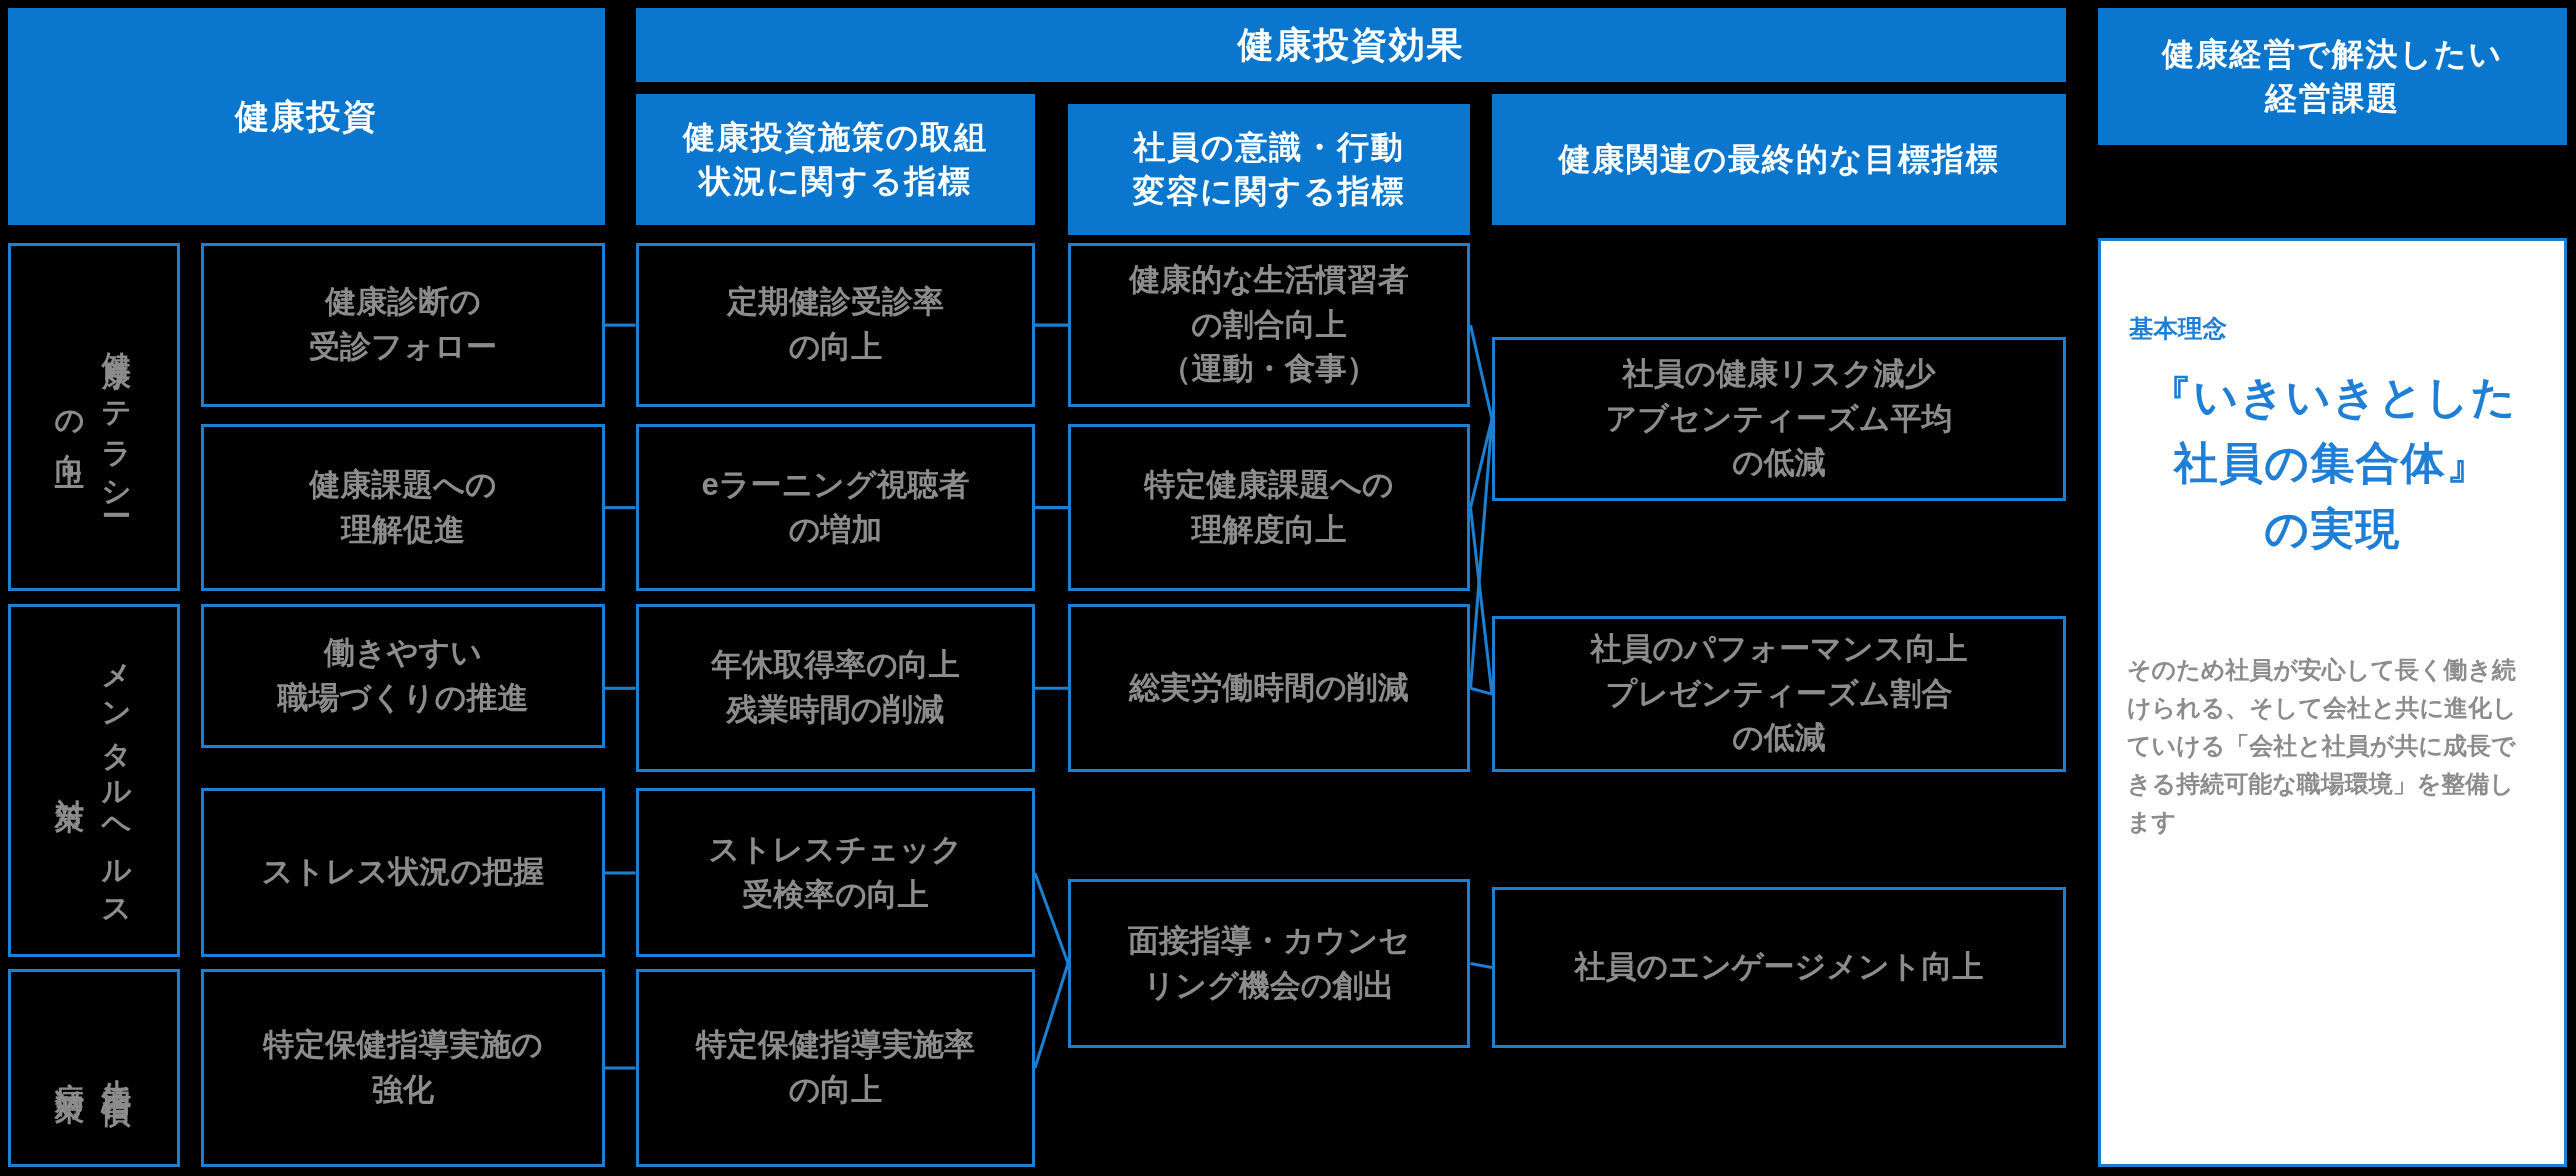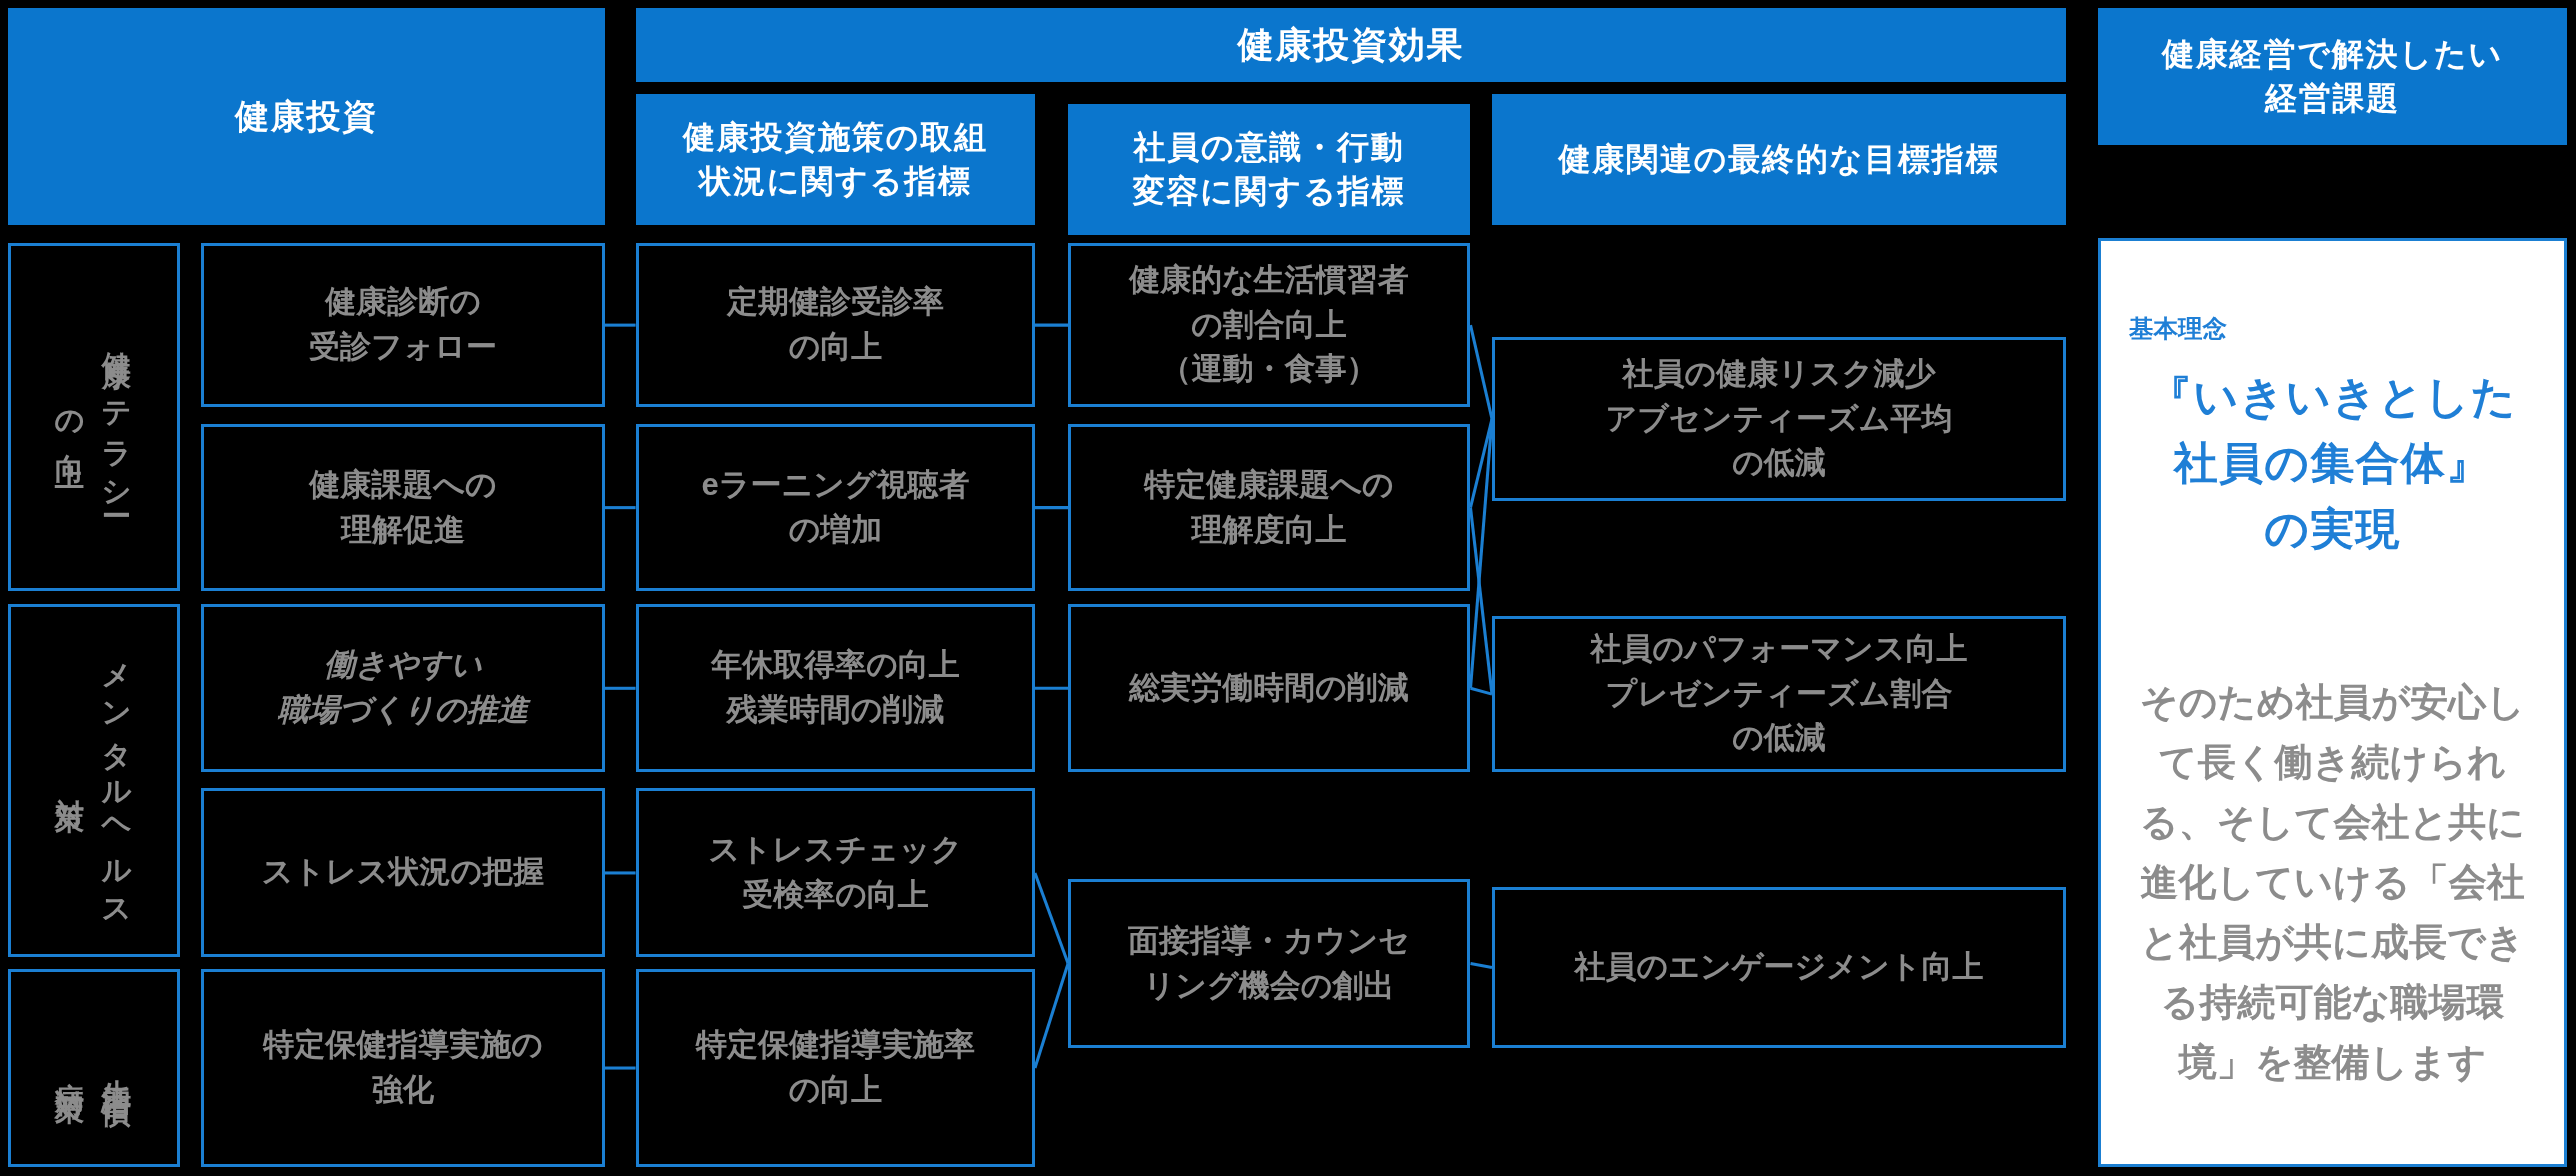--- a/index.html
+++ b/index.html
@@ -23,22 +23,22 @@
   }
   .box span { white-space:pre-line; }
   .box.vertical span {
     writing-mode:vertical-rl; text-orientation:mixed; text-align:center;
     letter-spacing:6.1px; font-size:29.4px; line-height:1.6;
   }
   .panel { position:absolute; border:3.1px solid var(--box-border,#1b7fd2); background:#ffffff; z-index:2; }
   .panel-label { position:absolute; left:28px; top:71px; color:var(--accent,#1f7fd6); font-size:24.5px; white-space:pre-line; }
   .panel-title { position:absolute; left:0; right:0; top:123px; color:var(--accent,#1f7fd6);
     font-size:44px; line-height:1.5; text-align:center; white-space:pre-line; letter-spacing:1.2px; }
-  .panel-body { position:absolute; left:26px; top:431px; width:411px; color:var(--box-text,#8c8c8c);
-    font-size:38px; line-height:1.58; text-align:center; white-space:pre-line; }
+  .panel-body { position:absolute; left:26px; top:410px; width:411px; color:var(--box-text,#8c8c8c);
+    font-size:24px; line-height:1.58; white-space:pre-line; }
 </style>
 </head>
 <body>
 
 <div class="canvas">
 
   <svg id="connector-svg" width="2576" height="1176" viewBox="0 0 4199 1917">
       <line x1="986" y1="530" x2="1036" y2="530" stroke="#1b7fd2" stroke-width="5"></line>
       <line x1="986" y1="827.5" x2="1036" y2="827.5" stroke="#1b7fd2" stroke-width="5"></line>
       <line x1="986" y1="1122" x2="1036" y2="1122" stroke="#1b7fd2" stroke-width="5"></line>
@@ -93,21 +93,21 @@
   </div>
 
   <div class="box" id="inv-2" style="left:201px; top:424px; width:404px; height:167px;">
     <span>健康課題への
 理解促進</span>
   </div>
   <div class="box" id="inv-1" style="left:201px; top:243px; width:404px; height:164px;">
     <span>健康診断の
 受診フォロー</span>
   </div>
-  <div class="box" id="inv-3" style="left:201px; top:604px; width:404px; height:168px;font-style:italic;">
+  <div class="box" id="inv-3" style="left:201px; top:604px; width:404px; height:144px;">
     <span>働きやすい
 職場づくりの推進</span>
   </div>
   <div class="box" id="inv-4" style="left:201px; top:788px; width:404px; height:169px;">
     <span>ストレス状況の把握</span>
   </div>
   <div class="box" id="inv-5" style="left:201px; top:969px; width:404px; height:198px;">
     <span>特定保健指導実施の
 強化</span>
   </div>

